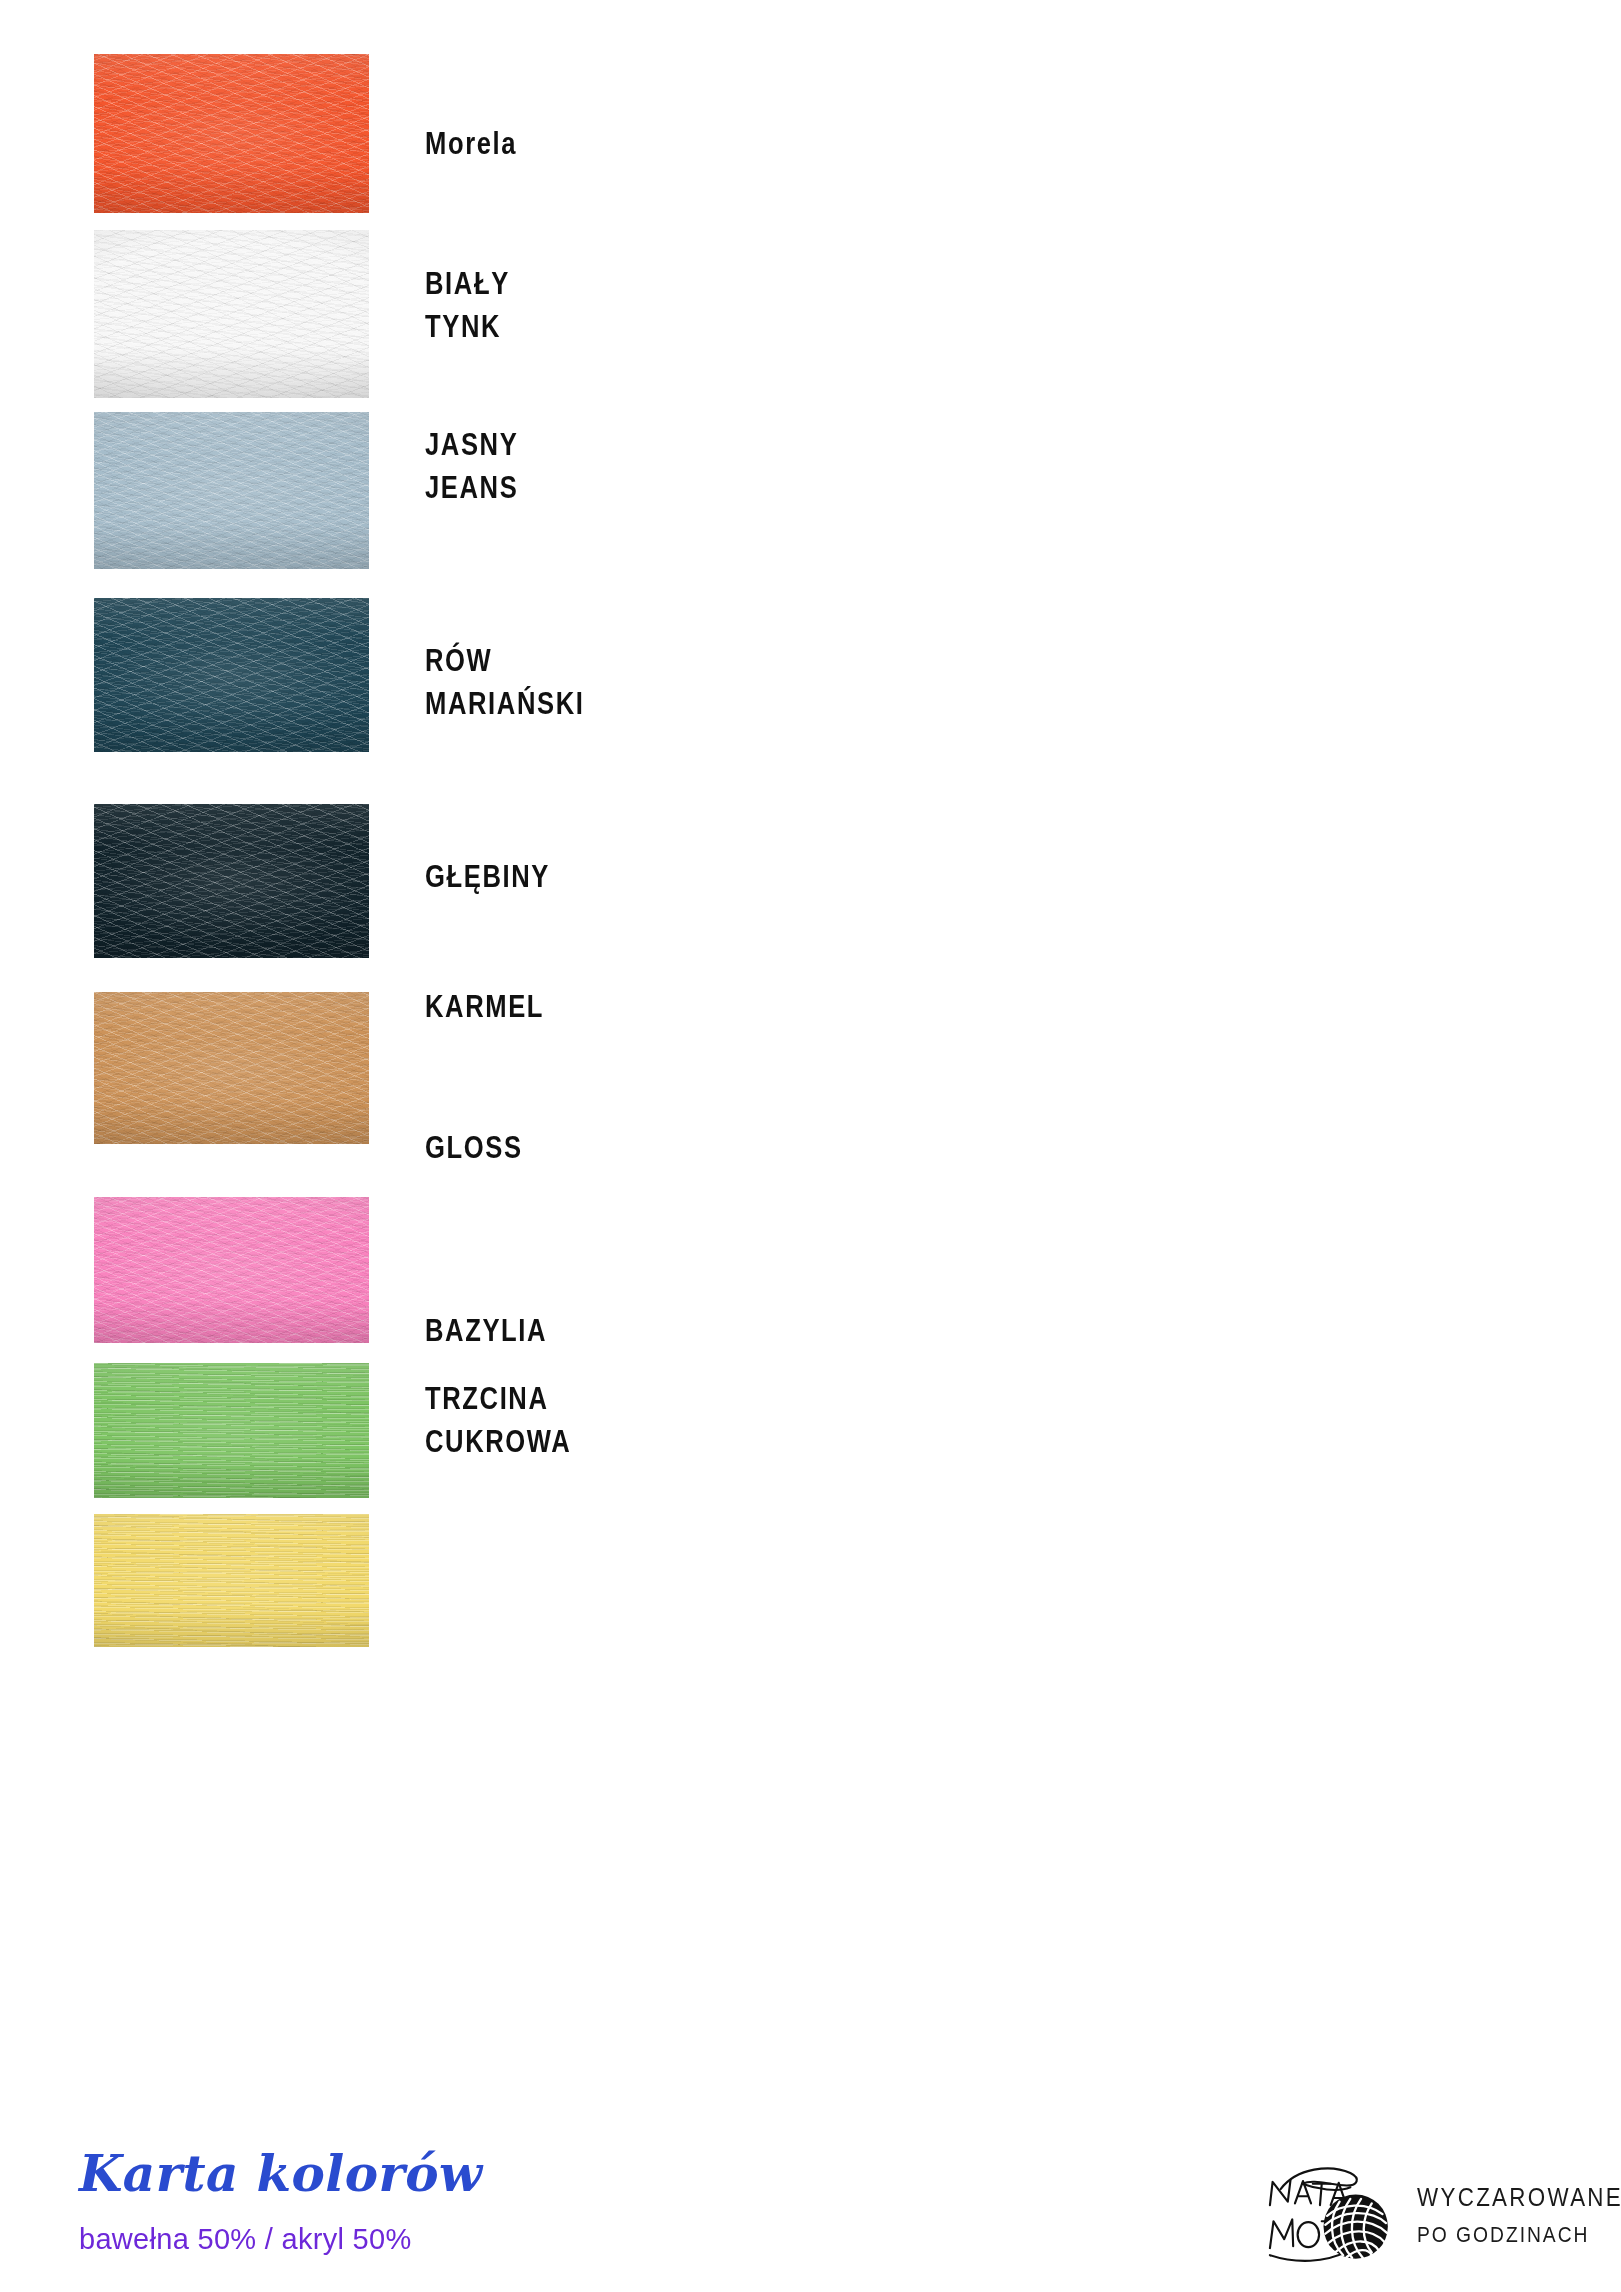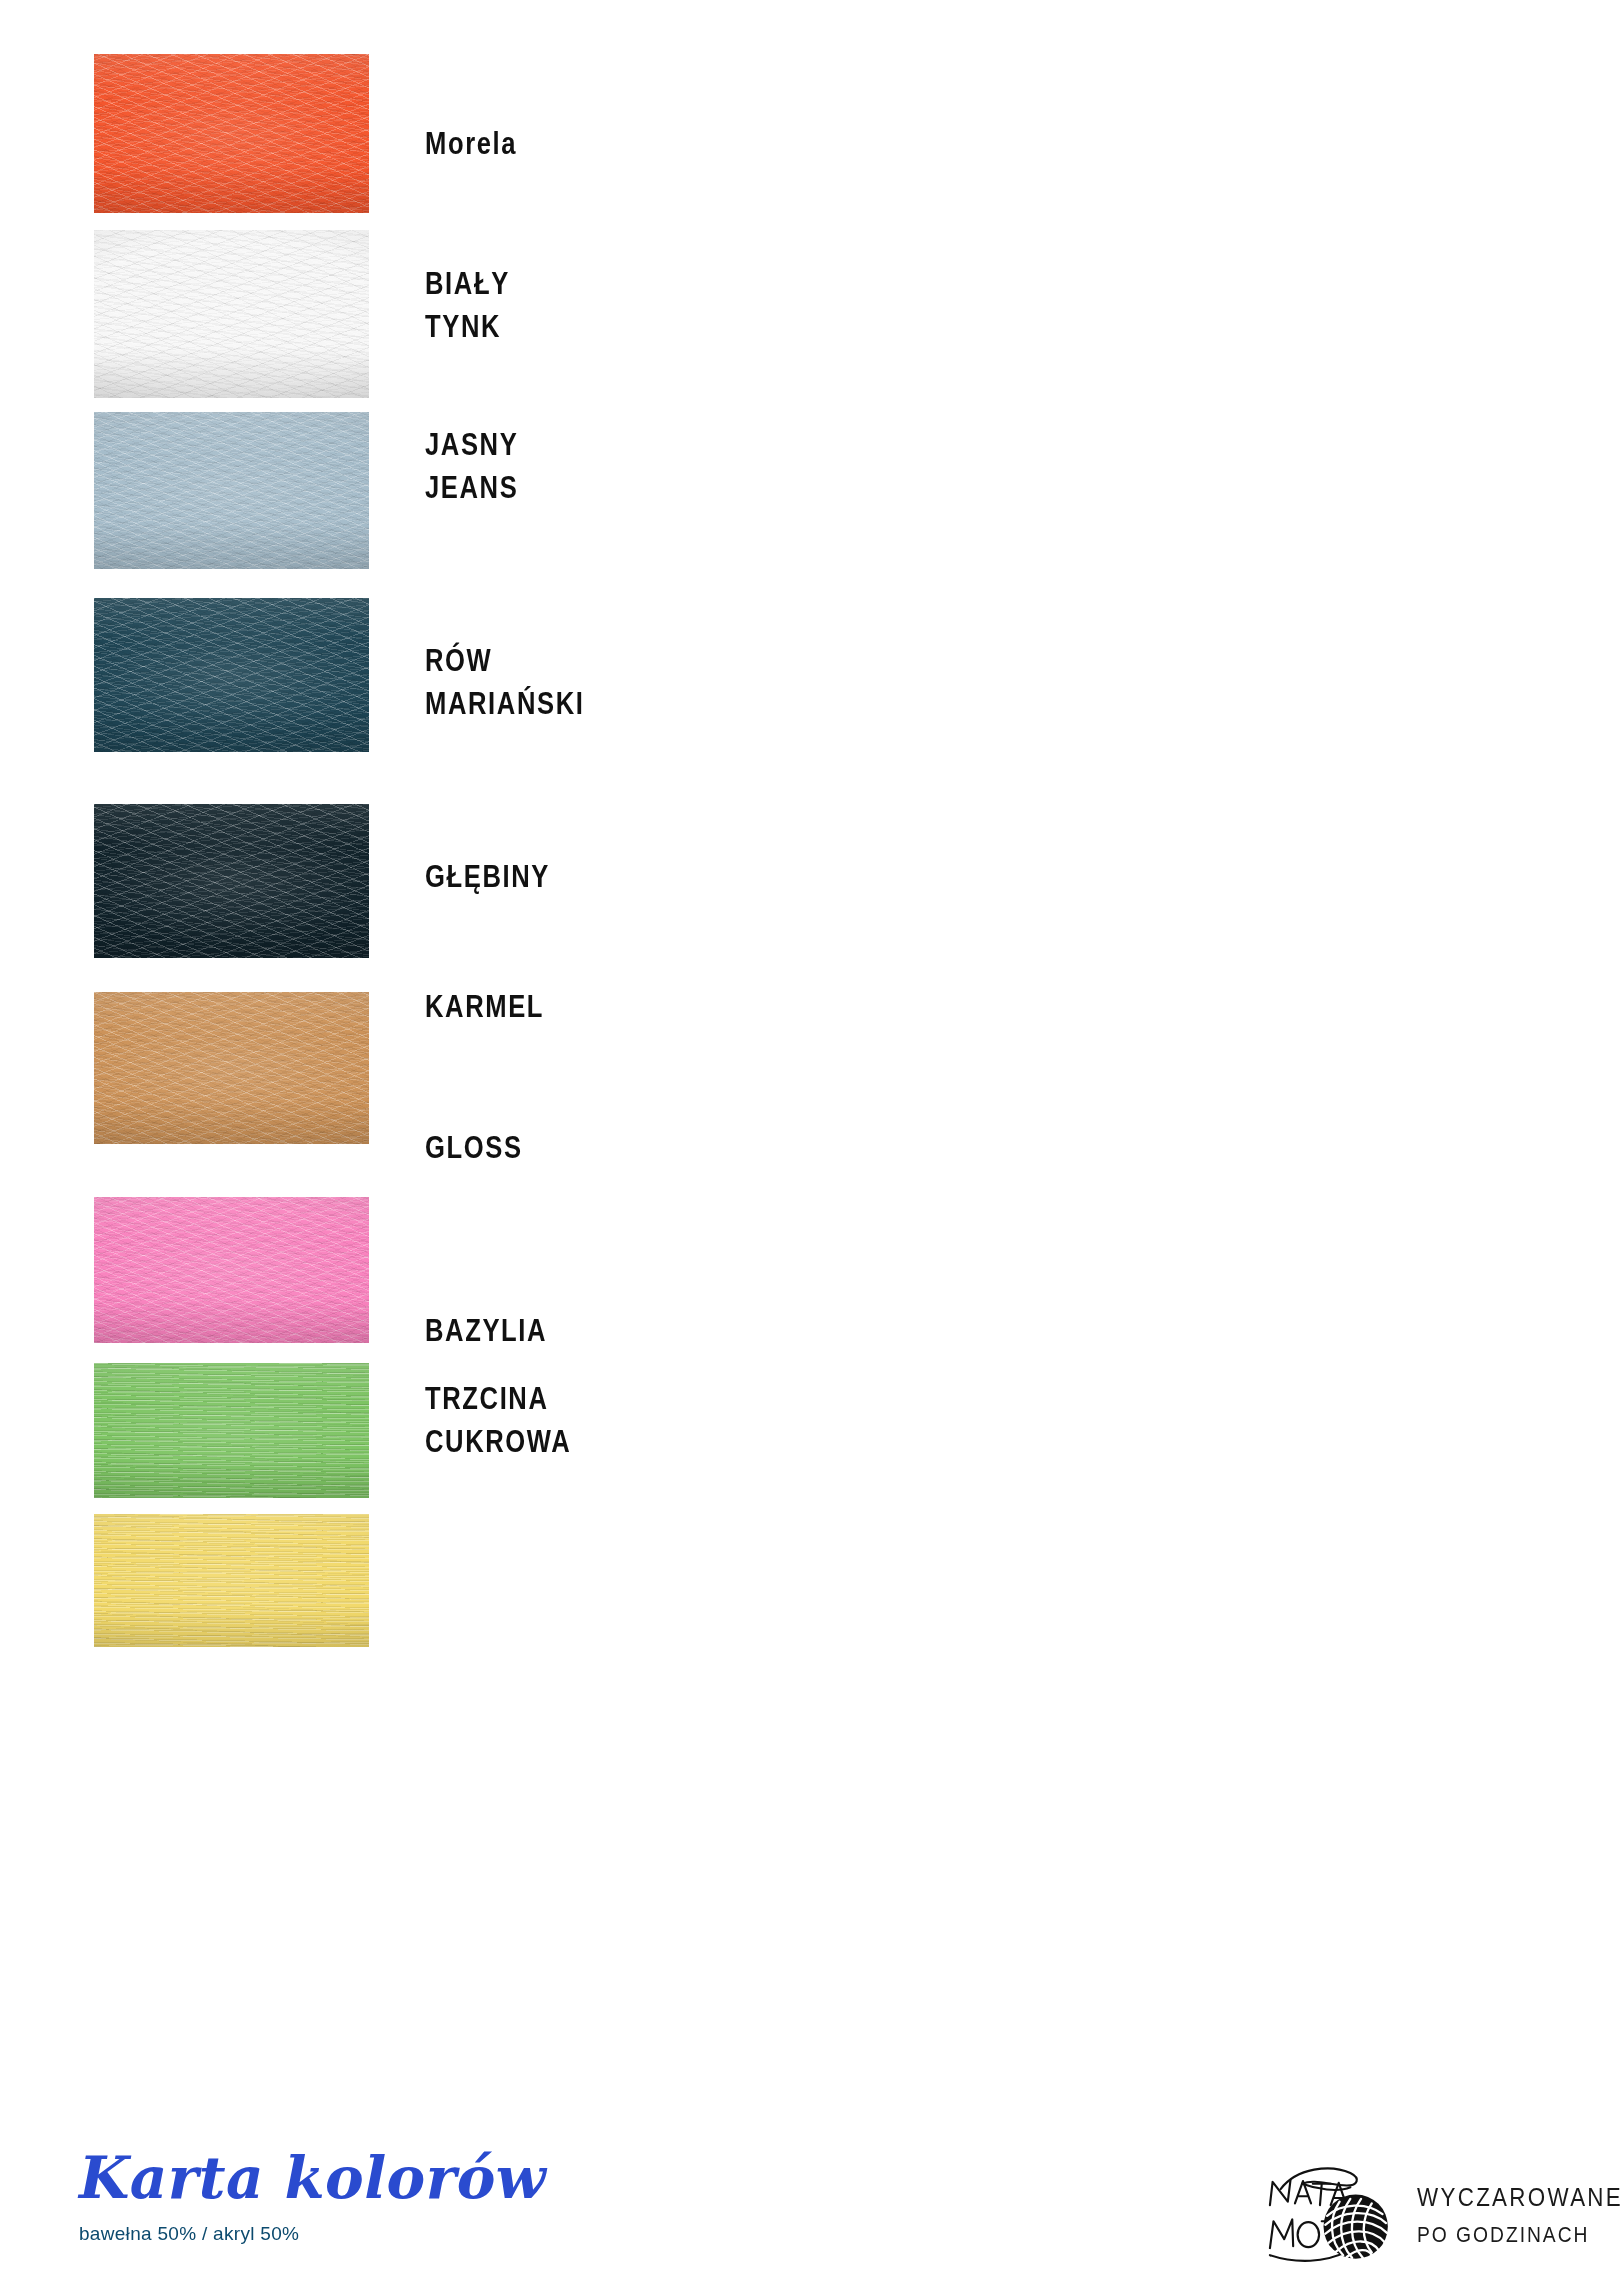--- a/index.html
+++ b/index.html
@@ -153,30 +153,30 @@
   }
   .footer-left {
     position: absolute;
     left: 79px;
     top: 0;
   }
   .footer-title {
     font-family: "DejaVu Serif", serif;
     font-style: italic;
     font-weight: 700;
-    font-size: 58px;
+    font-size: 50px;
     color: #2A4BCF;
     letter-spacing: 0.4px;
     line-height: 1.0;
   }
   .footer-sub {
-    margin-top: 16px;
-    font-family: "Liberation Sans", sans-serif;
-    font-size: 19px;
-    color: #0c4a6e;
+    margin-top: 24px;
+    font-family: "Liberation Sans", sans-serif;
+    font-size: 29px;
+    color: #6d28d9;
     letter-spacing: 0.3px;
   }
   .footer-right {
     position: absolute;
     left: 1261px;
     top: 12.5px;
     display: flex;
     align-items: center;
     gap: 21.5px;
   }

